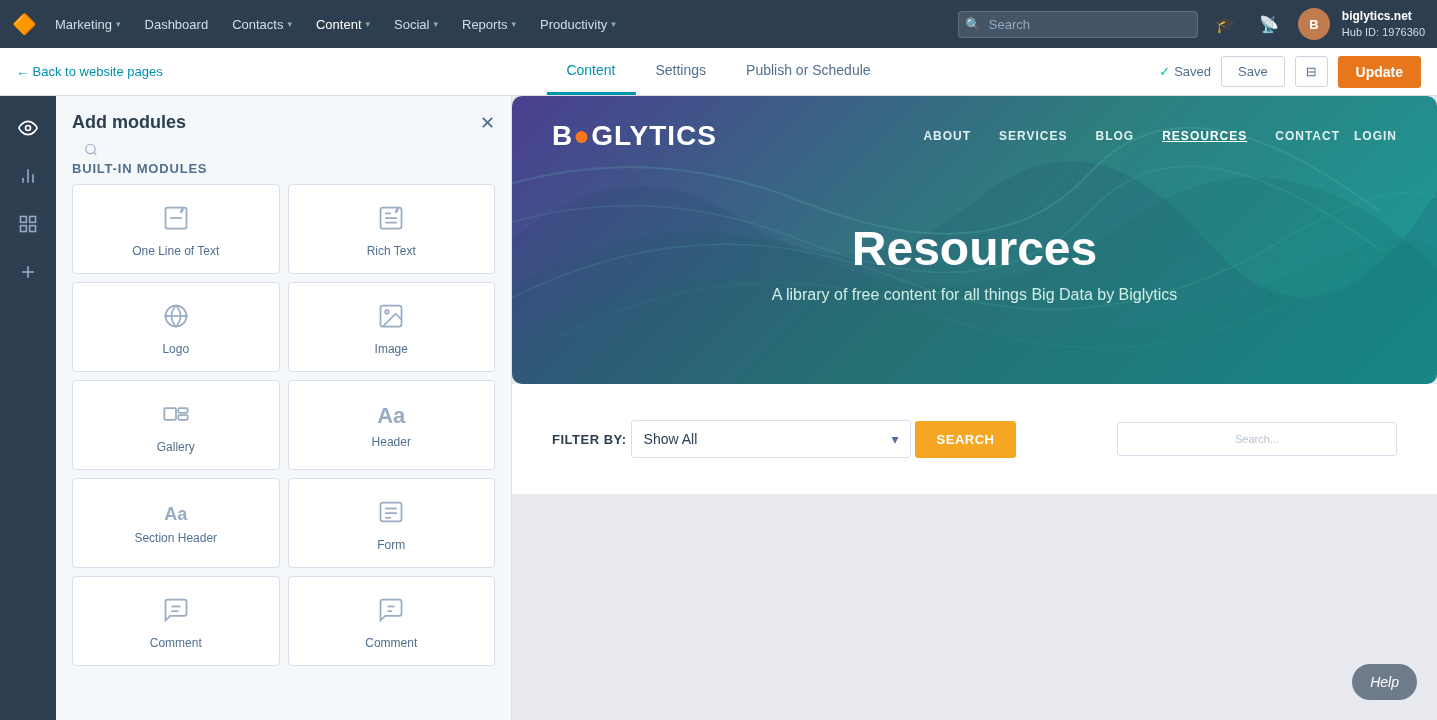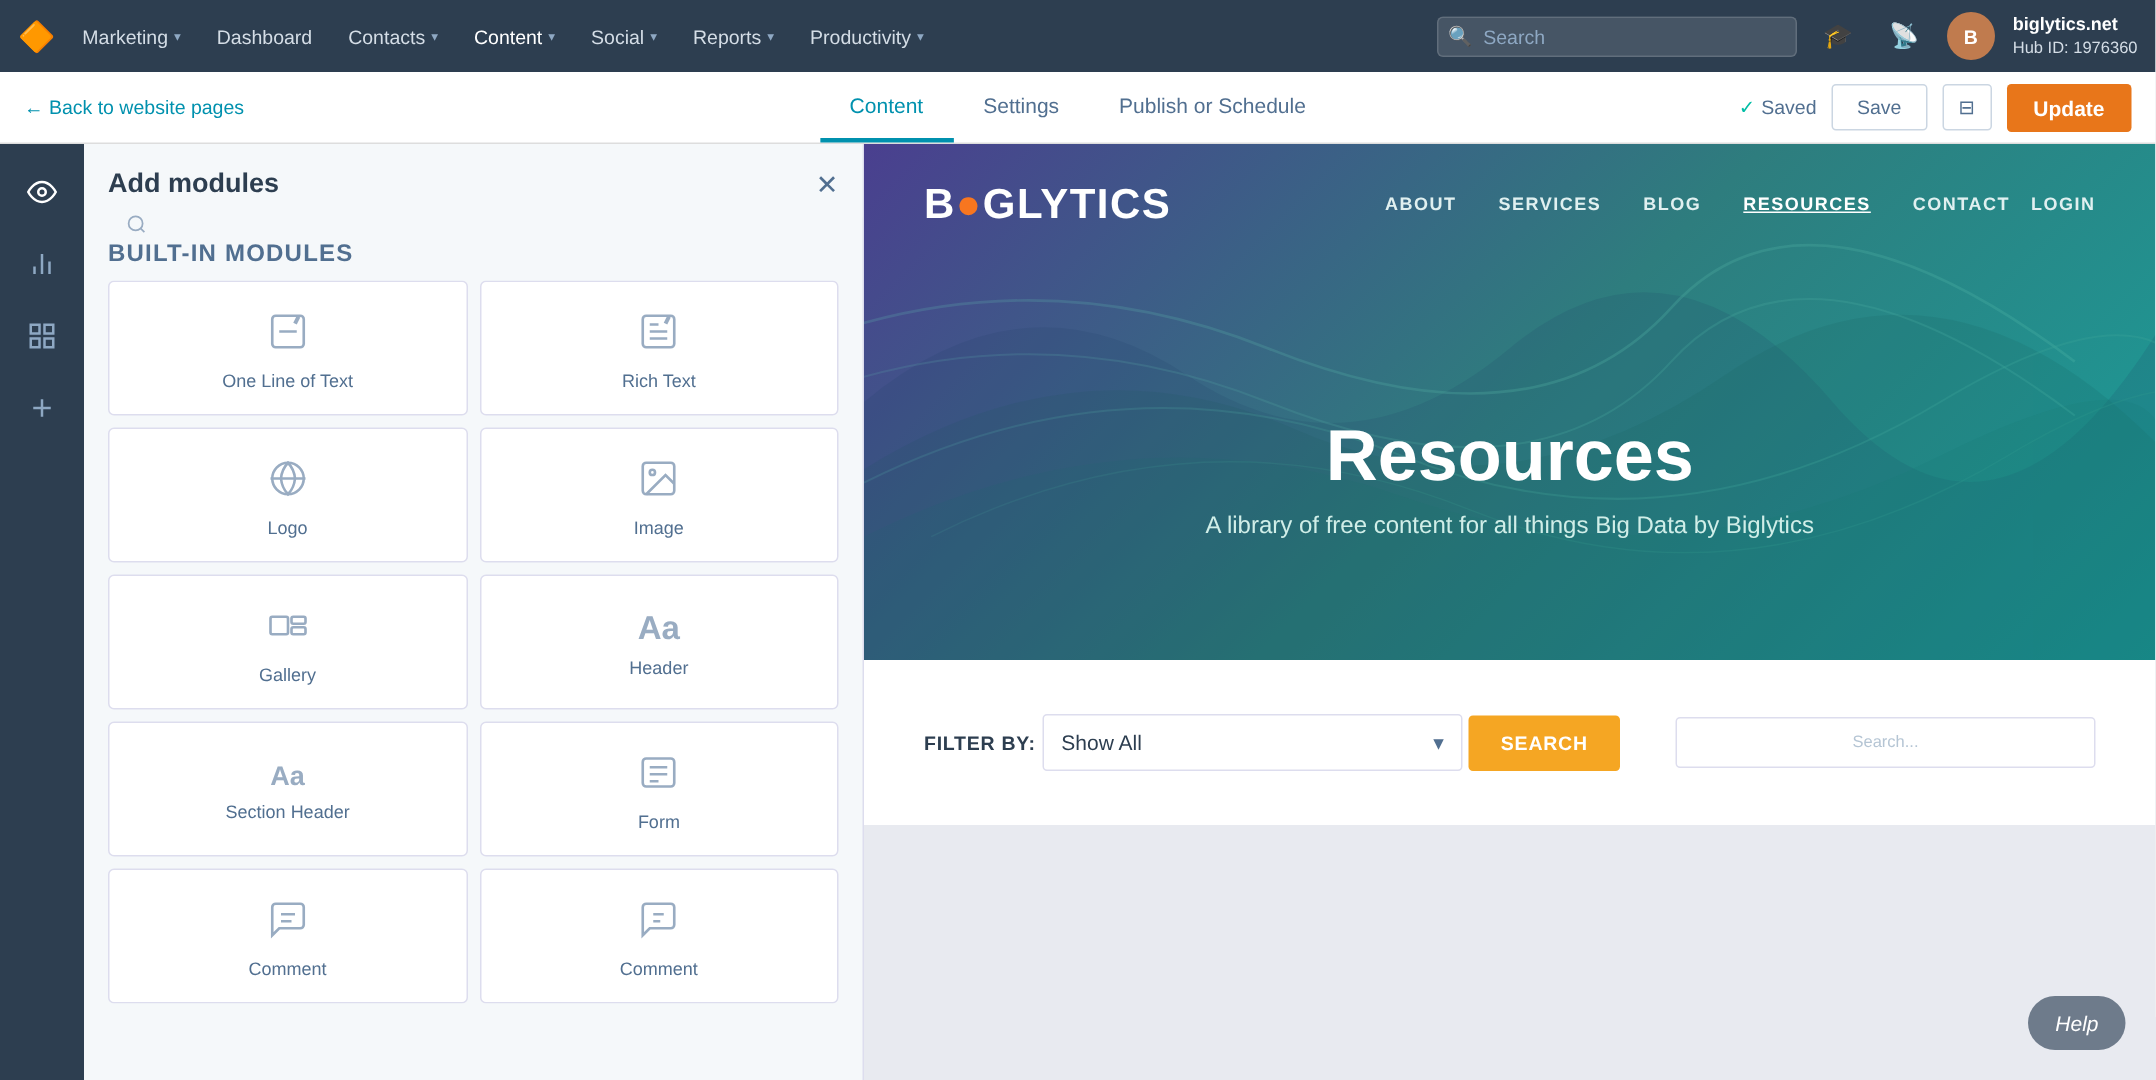--- a/index.html
+++ b/index.html
@@ -196,21 +196,21 @@
       align-items: center;
       justify-content: center;
       color: #8ea8c3;
       font-size: 18px;
       cursor: pointer;
     }
     .icon-btn.active { color: #fff; }
 
     
     .modules-panel {
-      width: 520px;
+      width: 456px;
       background: #f5f8fa;
       border-right: 1px solid #dde;
       display: flex;
       flex-direction: column;
       overflow: hidden;
     }
     .modules-header {
       display: flex;
       align-items: center;
       justify-content: space-between;
@@ -245,21 +245,21 @@
     .modules-search::placeholder { color: #99acc2; }
     .modules-search-icon {
       position: absolute;
       left: 28px;
       top: 50%;
       transform: translateY(-50%);
       color: #99acc2;
       font-size: 14px;
     }
     .modules-section-label {
-      font-size: 16px;
+      font-size: 13px;
       font-weight: 700;
       color: #516f90;
       letter-spacing: 0.8px;
       padding: 4px 16px 8px 16px;
       text-transform: uppercase;
     }
     .modules-grid {
       display: grid;
       grid-template-columns: 1fr 1fr;
       gap: 8px;
@@ -293,26 +293,27 @@
     
     .content-area {
       flex: 1;
       overflow-y: auto;
       background: #e8eaf0;
     }
 
     
     .hero-section {
       position: relative;
-      height: 344px;
+      height: 288px;
       background: linear-gradient(135deg, #4a3f8f 0%, #2e7d7e 50%, #1a9e9a 100%);
       overflow: hidden;
       display: flex;
       align-items: center;
       justify-content: flex-end;
+      border-radius: 10px;
     }
     .hero-nav {
       position: absolute;
       top: 0;
       left: 0;
       right: 0;
       padding: 24px 40px;
       display: flex;
       align-items: center;
       justify-content: space-between;

